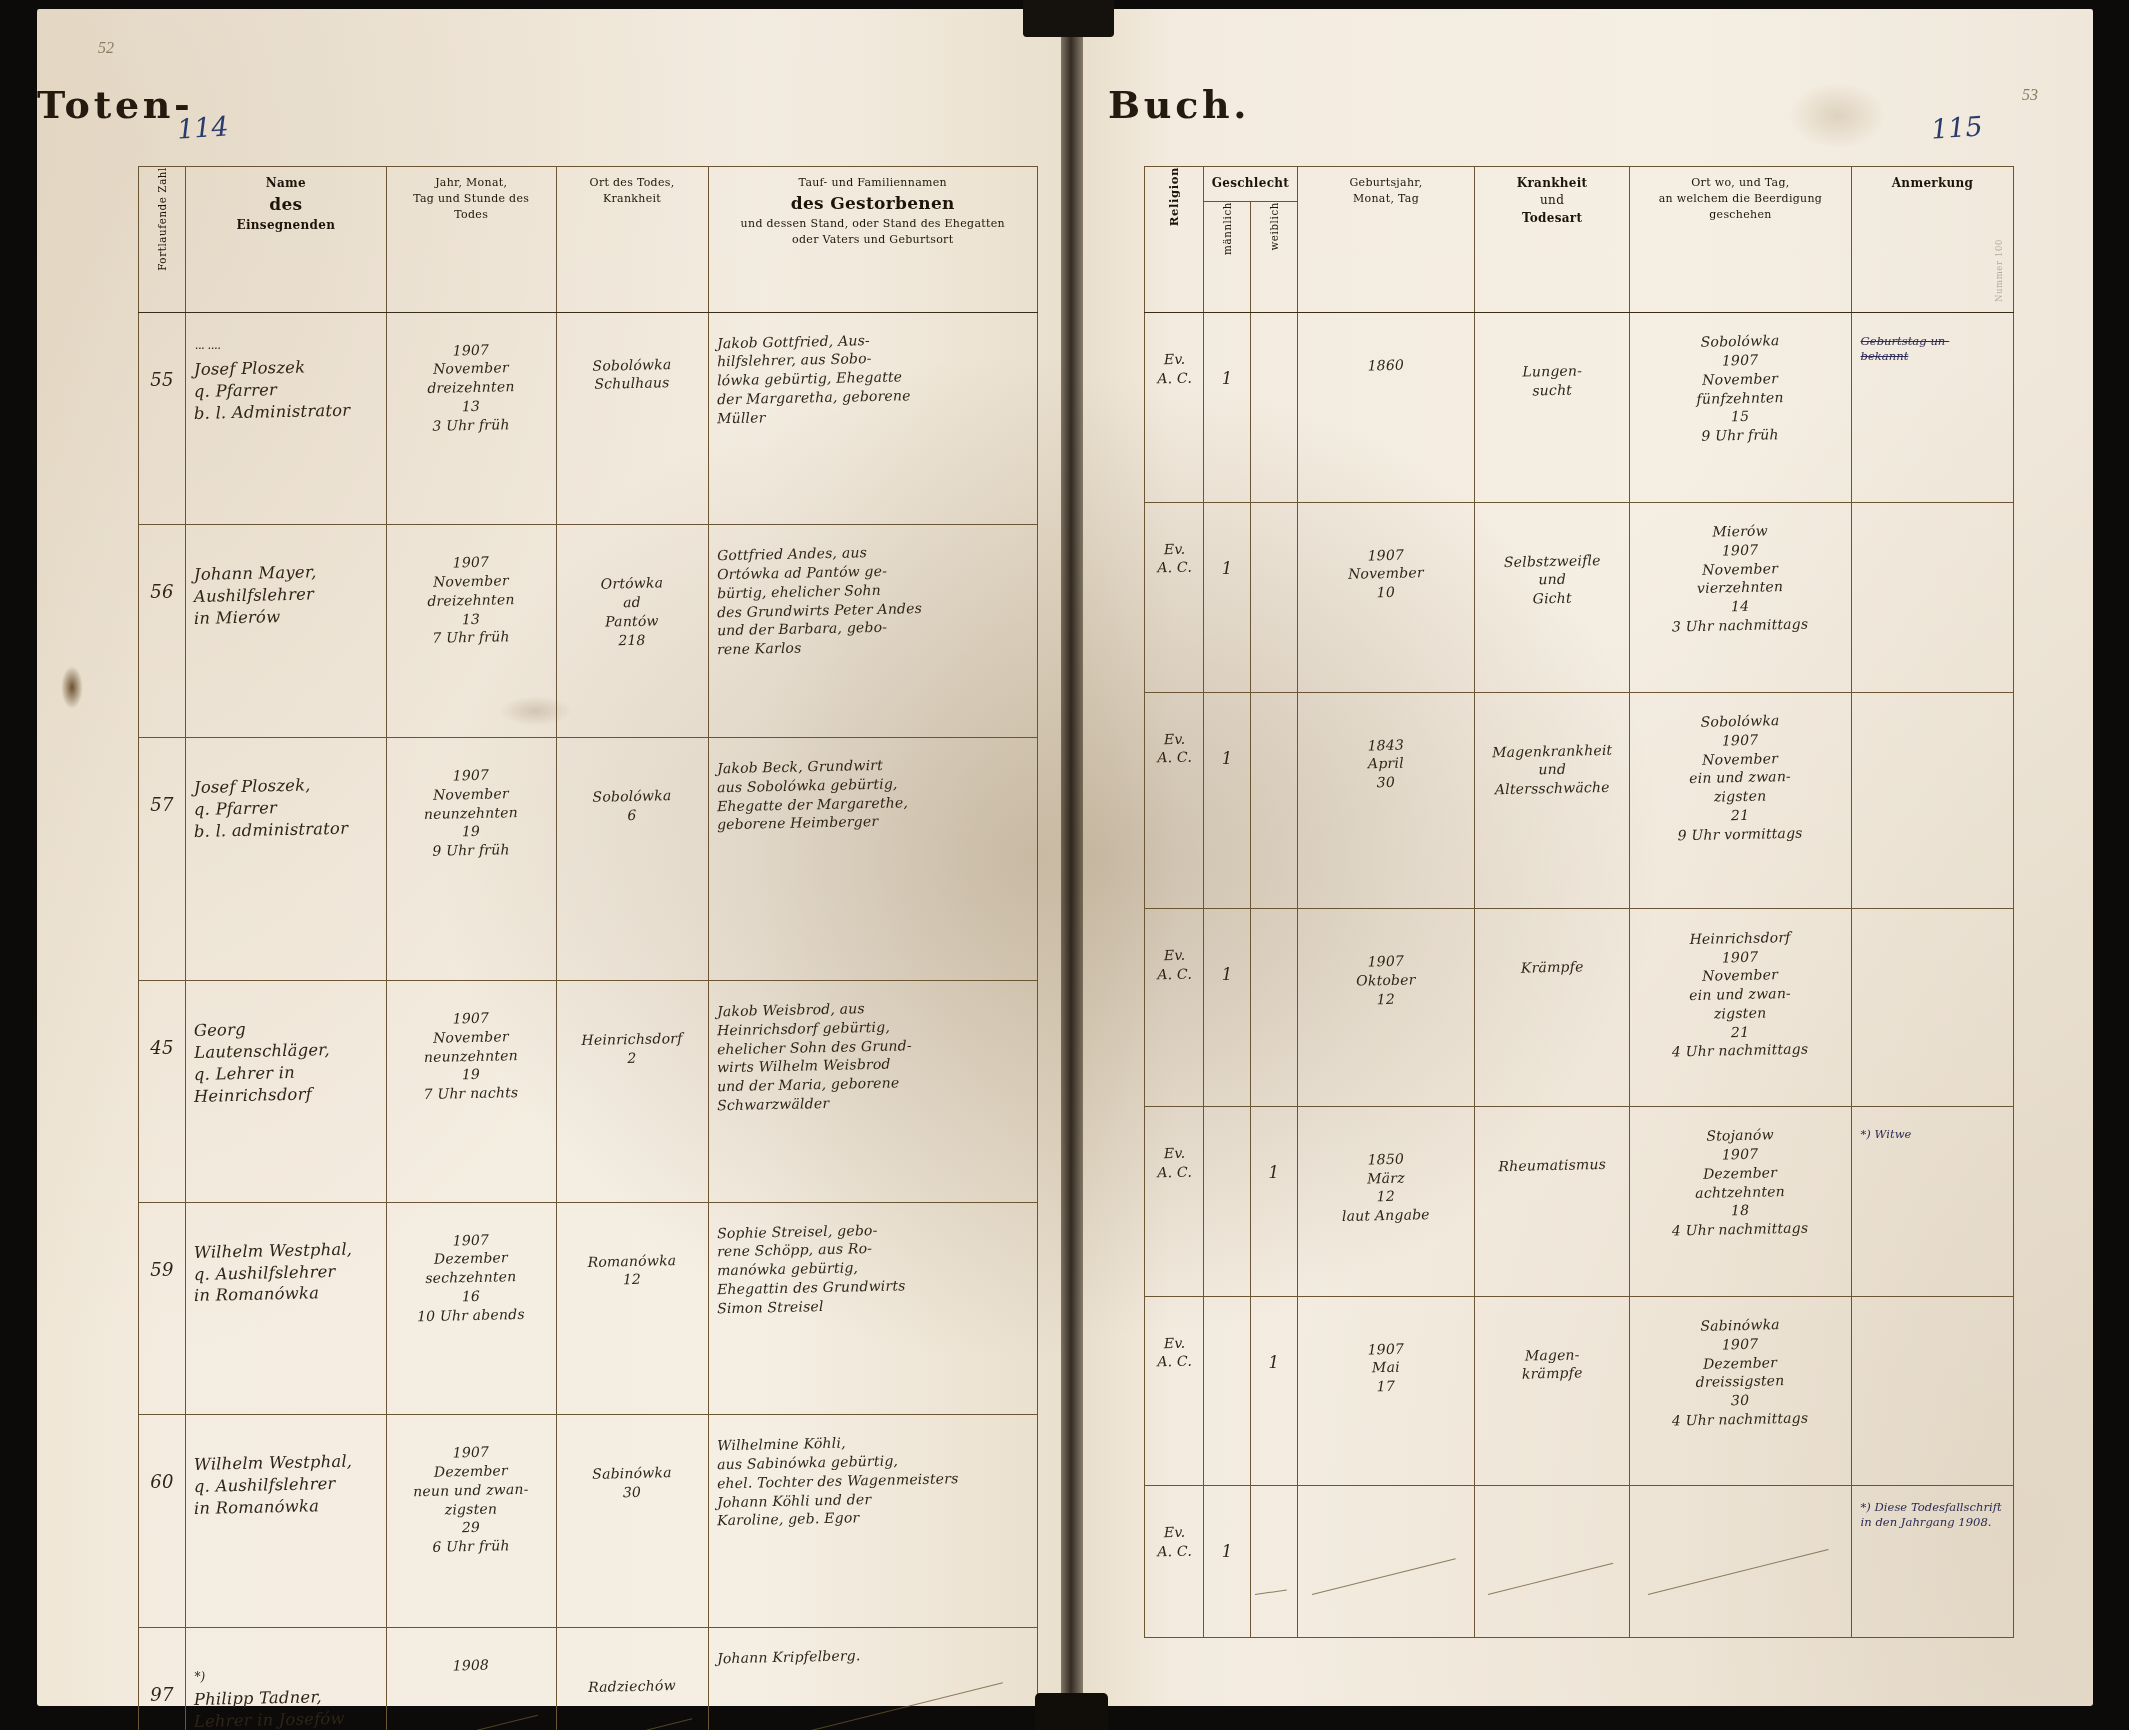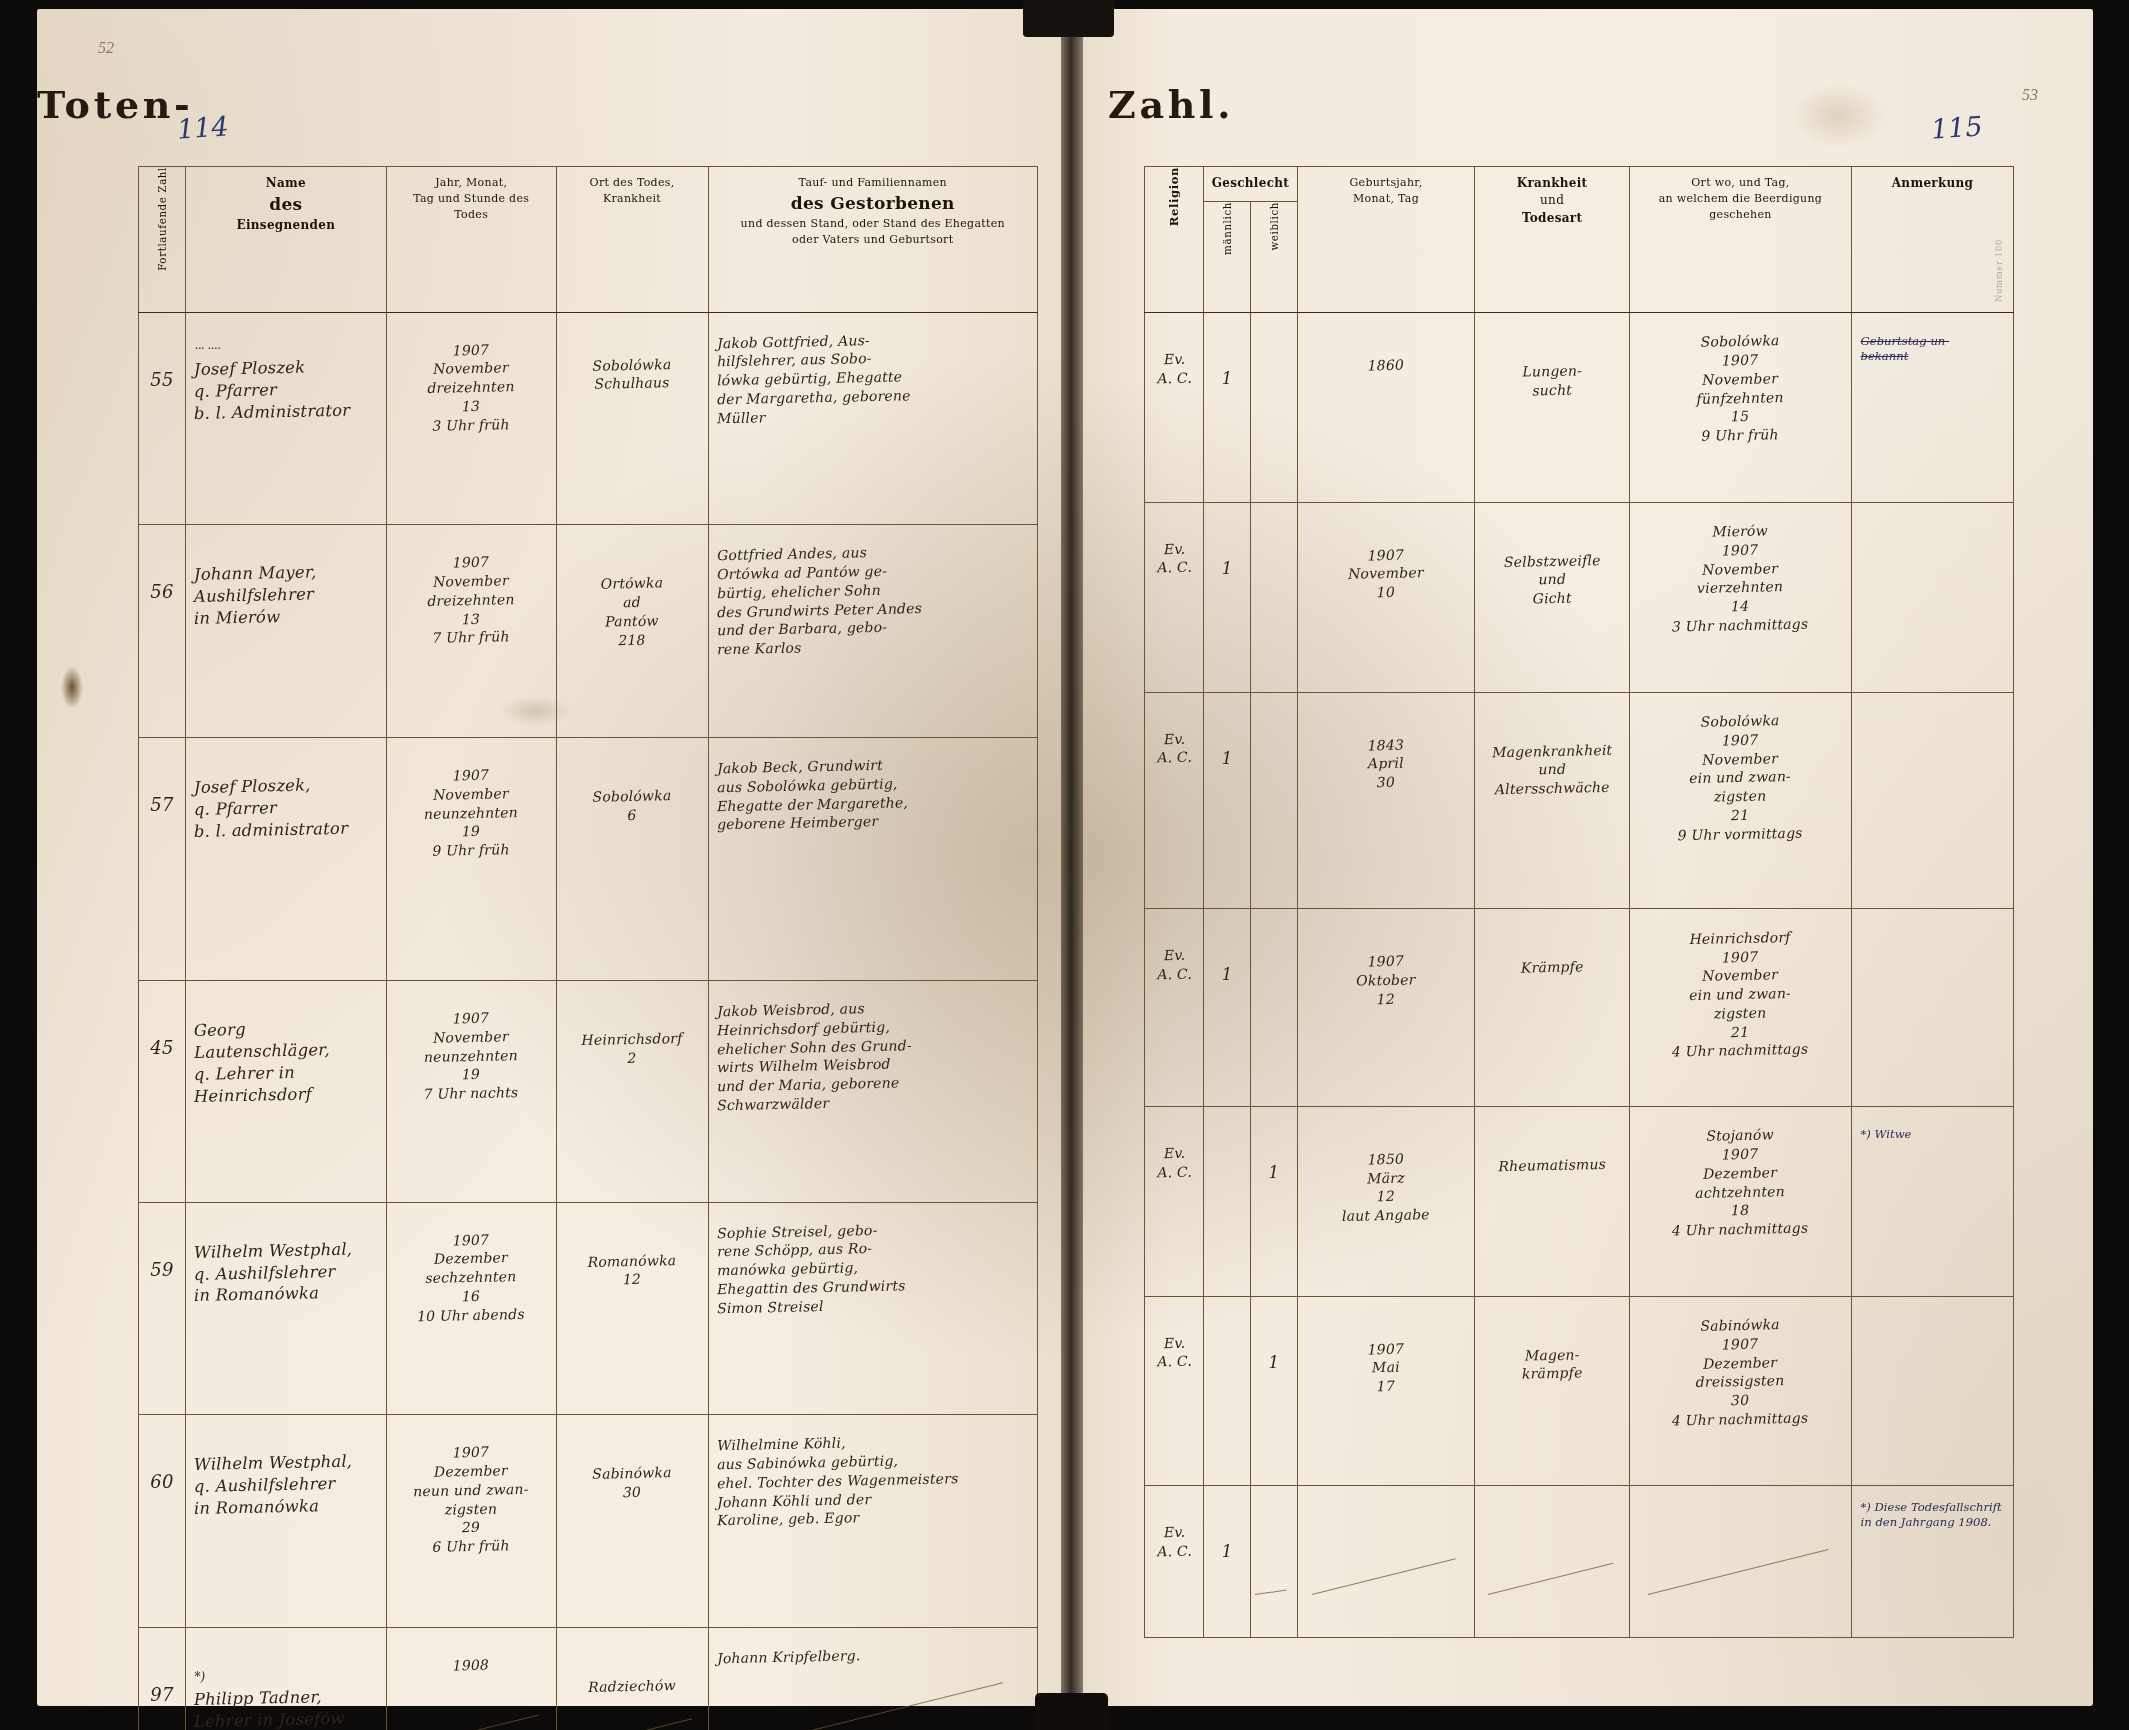--- a/index.html
+++ b/index.html
@@ -443,21 +443,21 @@
     </table>
   </div>
 
   <div class="page right">
 
     <div class="stain" style="left:718px; top:73px; width:97px; height:67px; background:radial-gradient(ellipse,rgba(150,120,70,.22) 0%, rgba(150,120,70,0) 70%);"></div>
 
     <div class="folio-faint r">53</div>
     <div class="folio r">115</div>
 
-    <div class="booktitle title-right">Zahl.</div>
+    <div class="booktitle title-right">Buch.</div>
 
     <table class="tbl tblR">
       <colgroup>
         <col style="width:56px">
         <col style="width:38px">
         <col style="width:38px">
         <col style="width:168px">
         <col style="width:146px">
         <col style="width:210px">
         <col style="width:153px">

